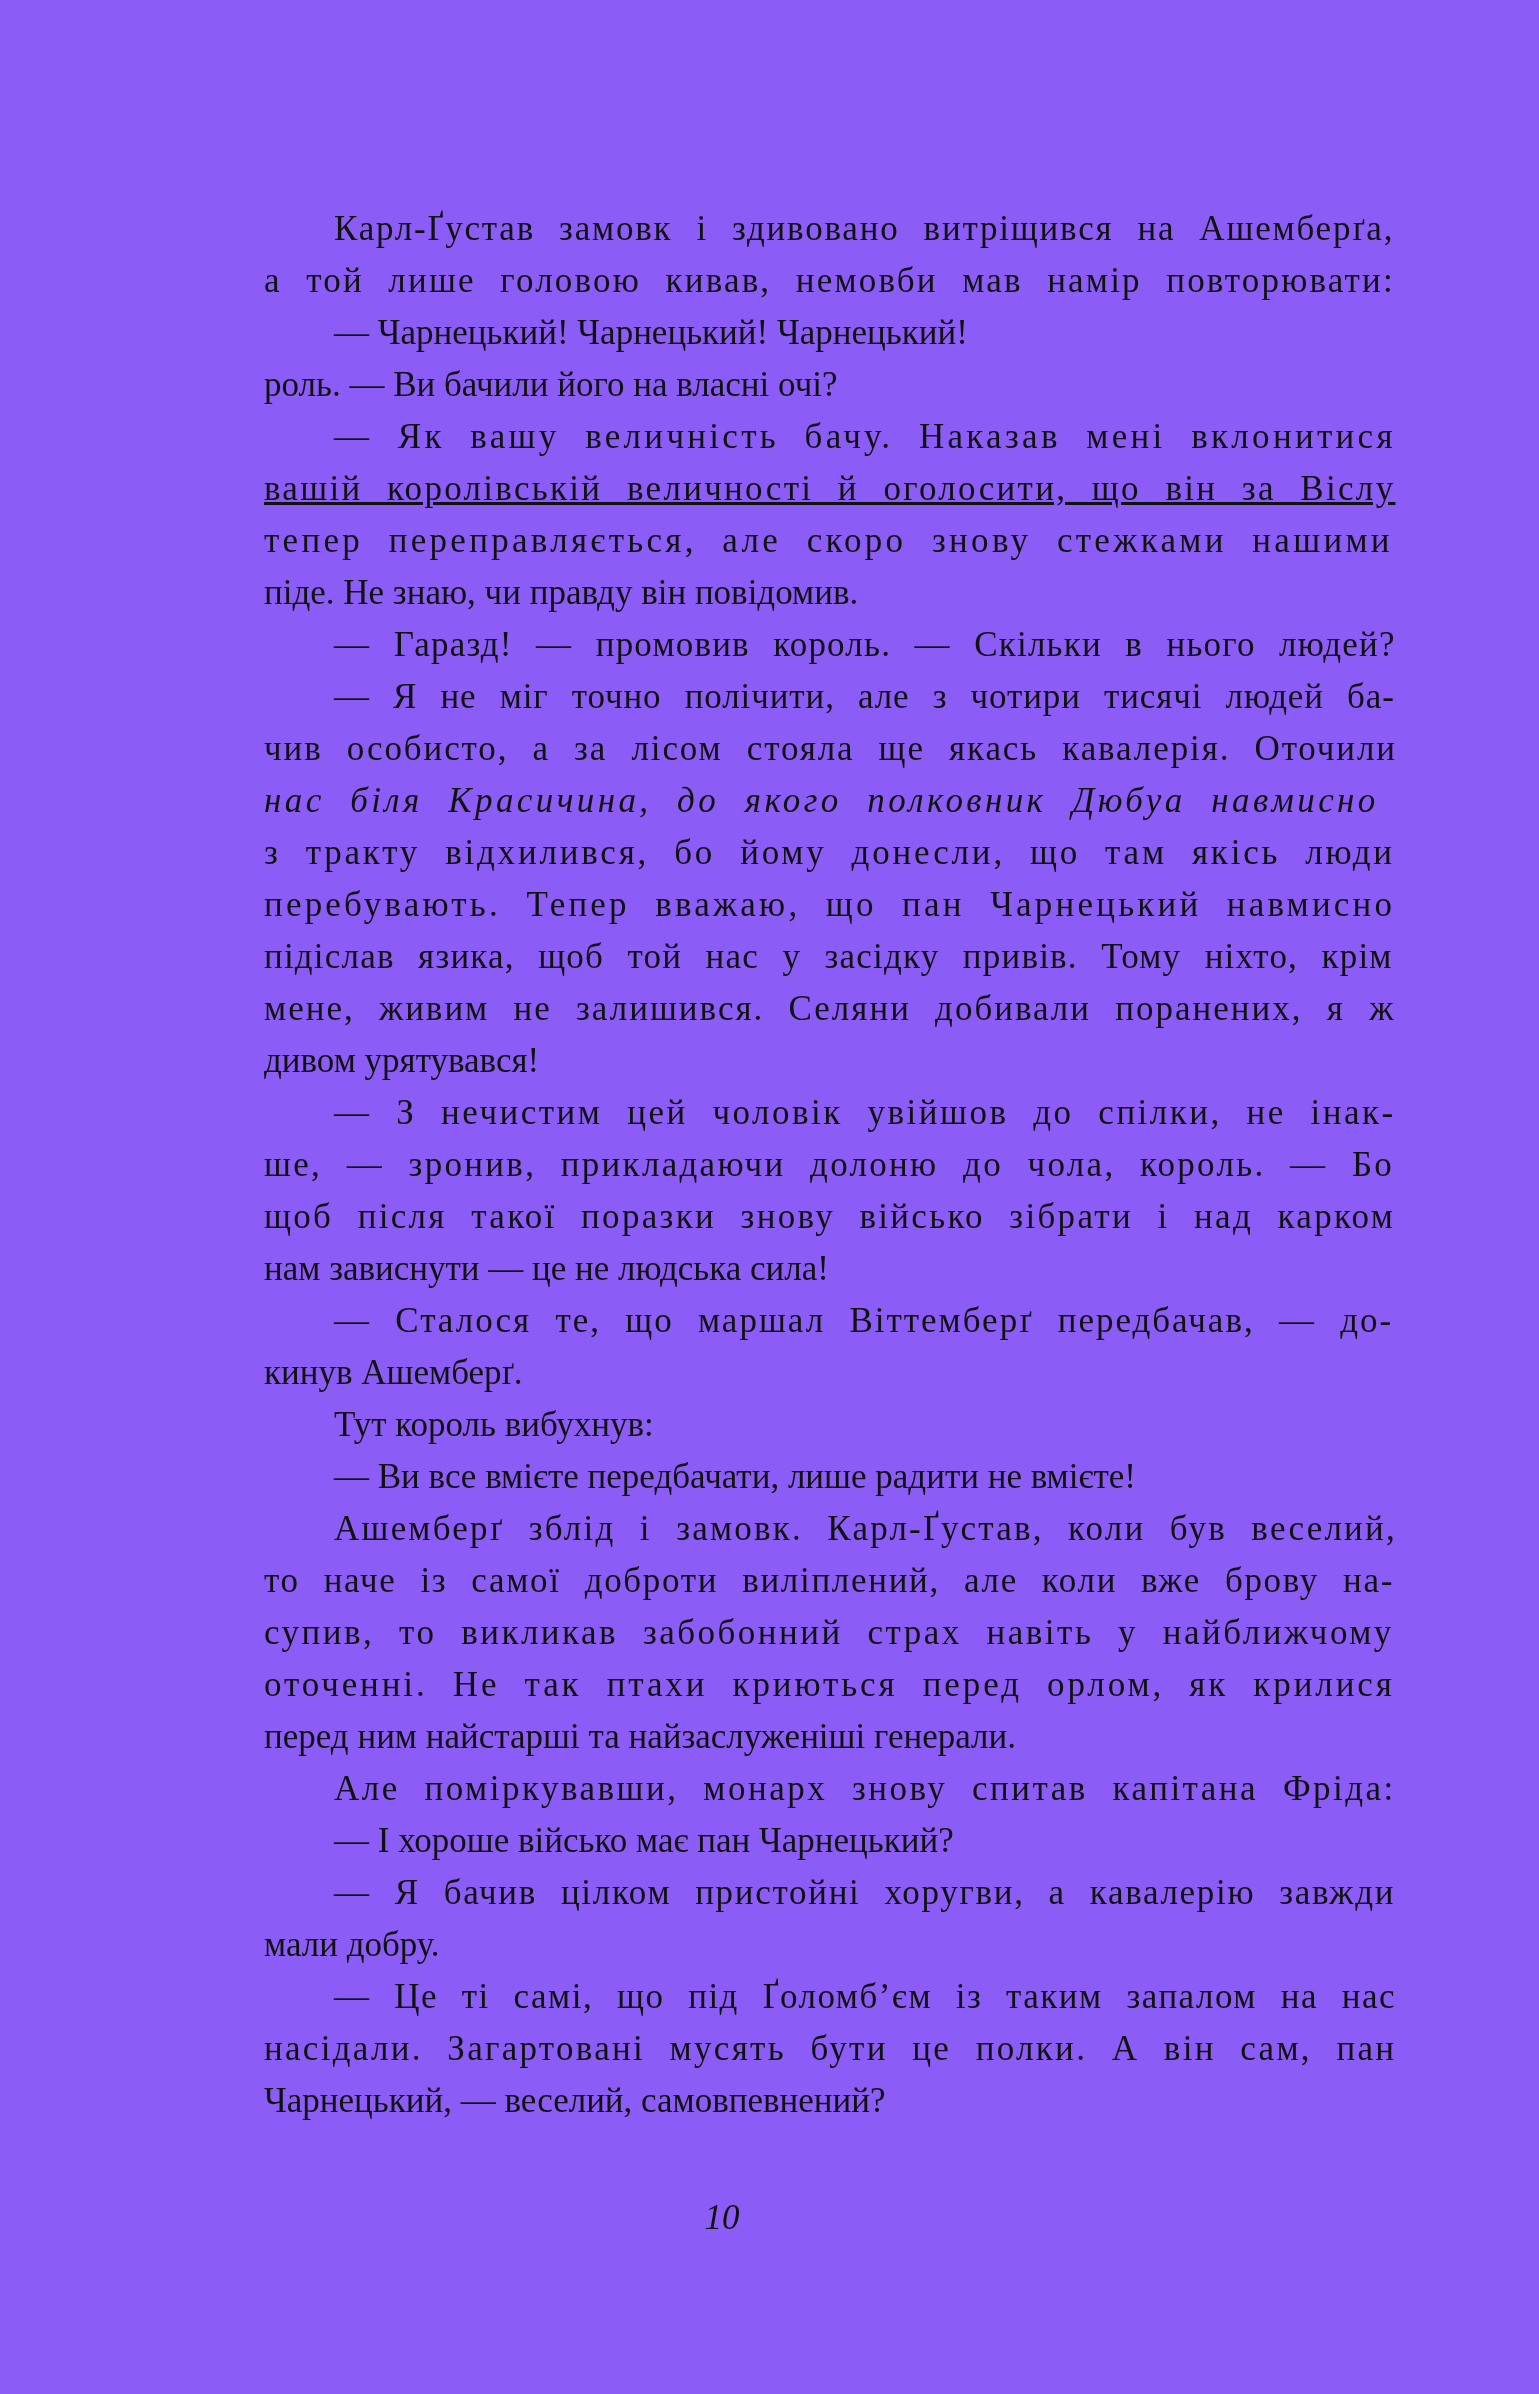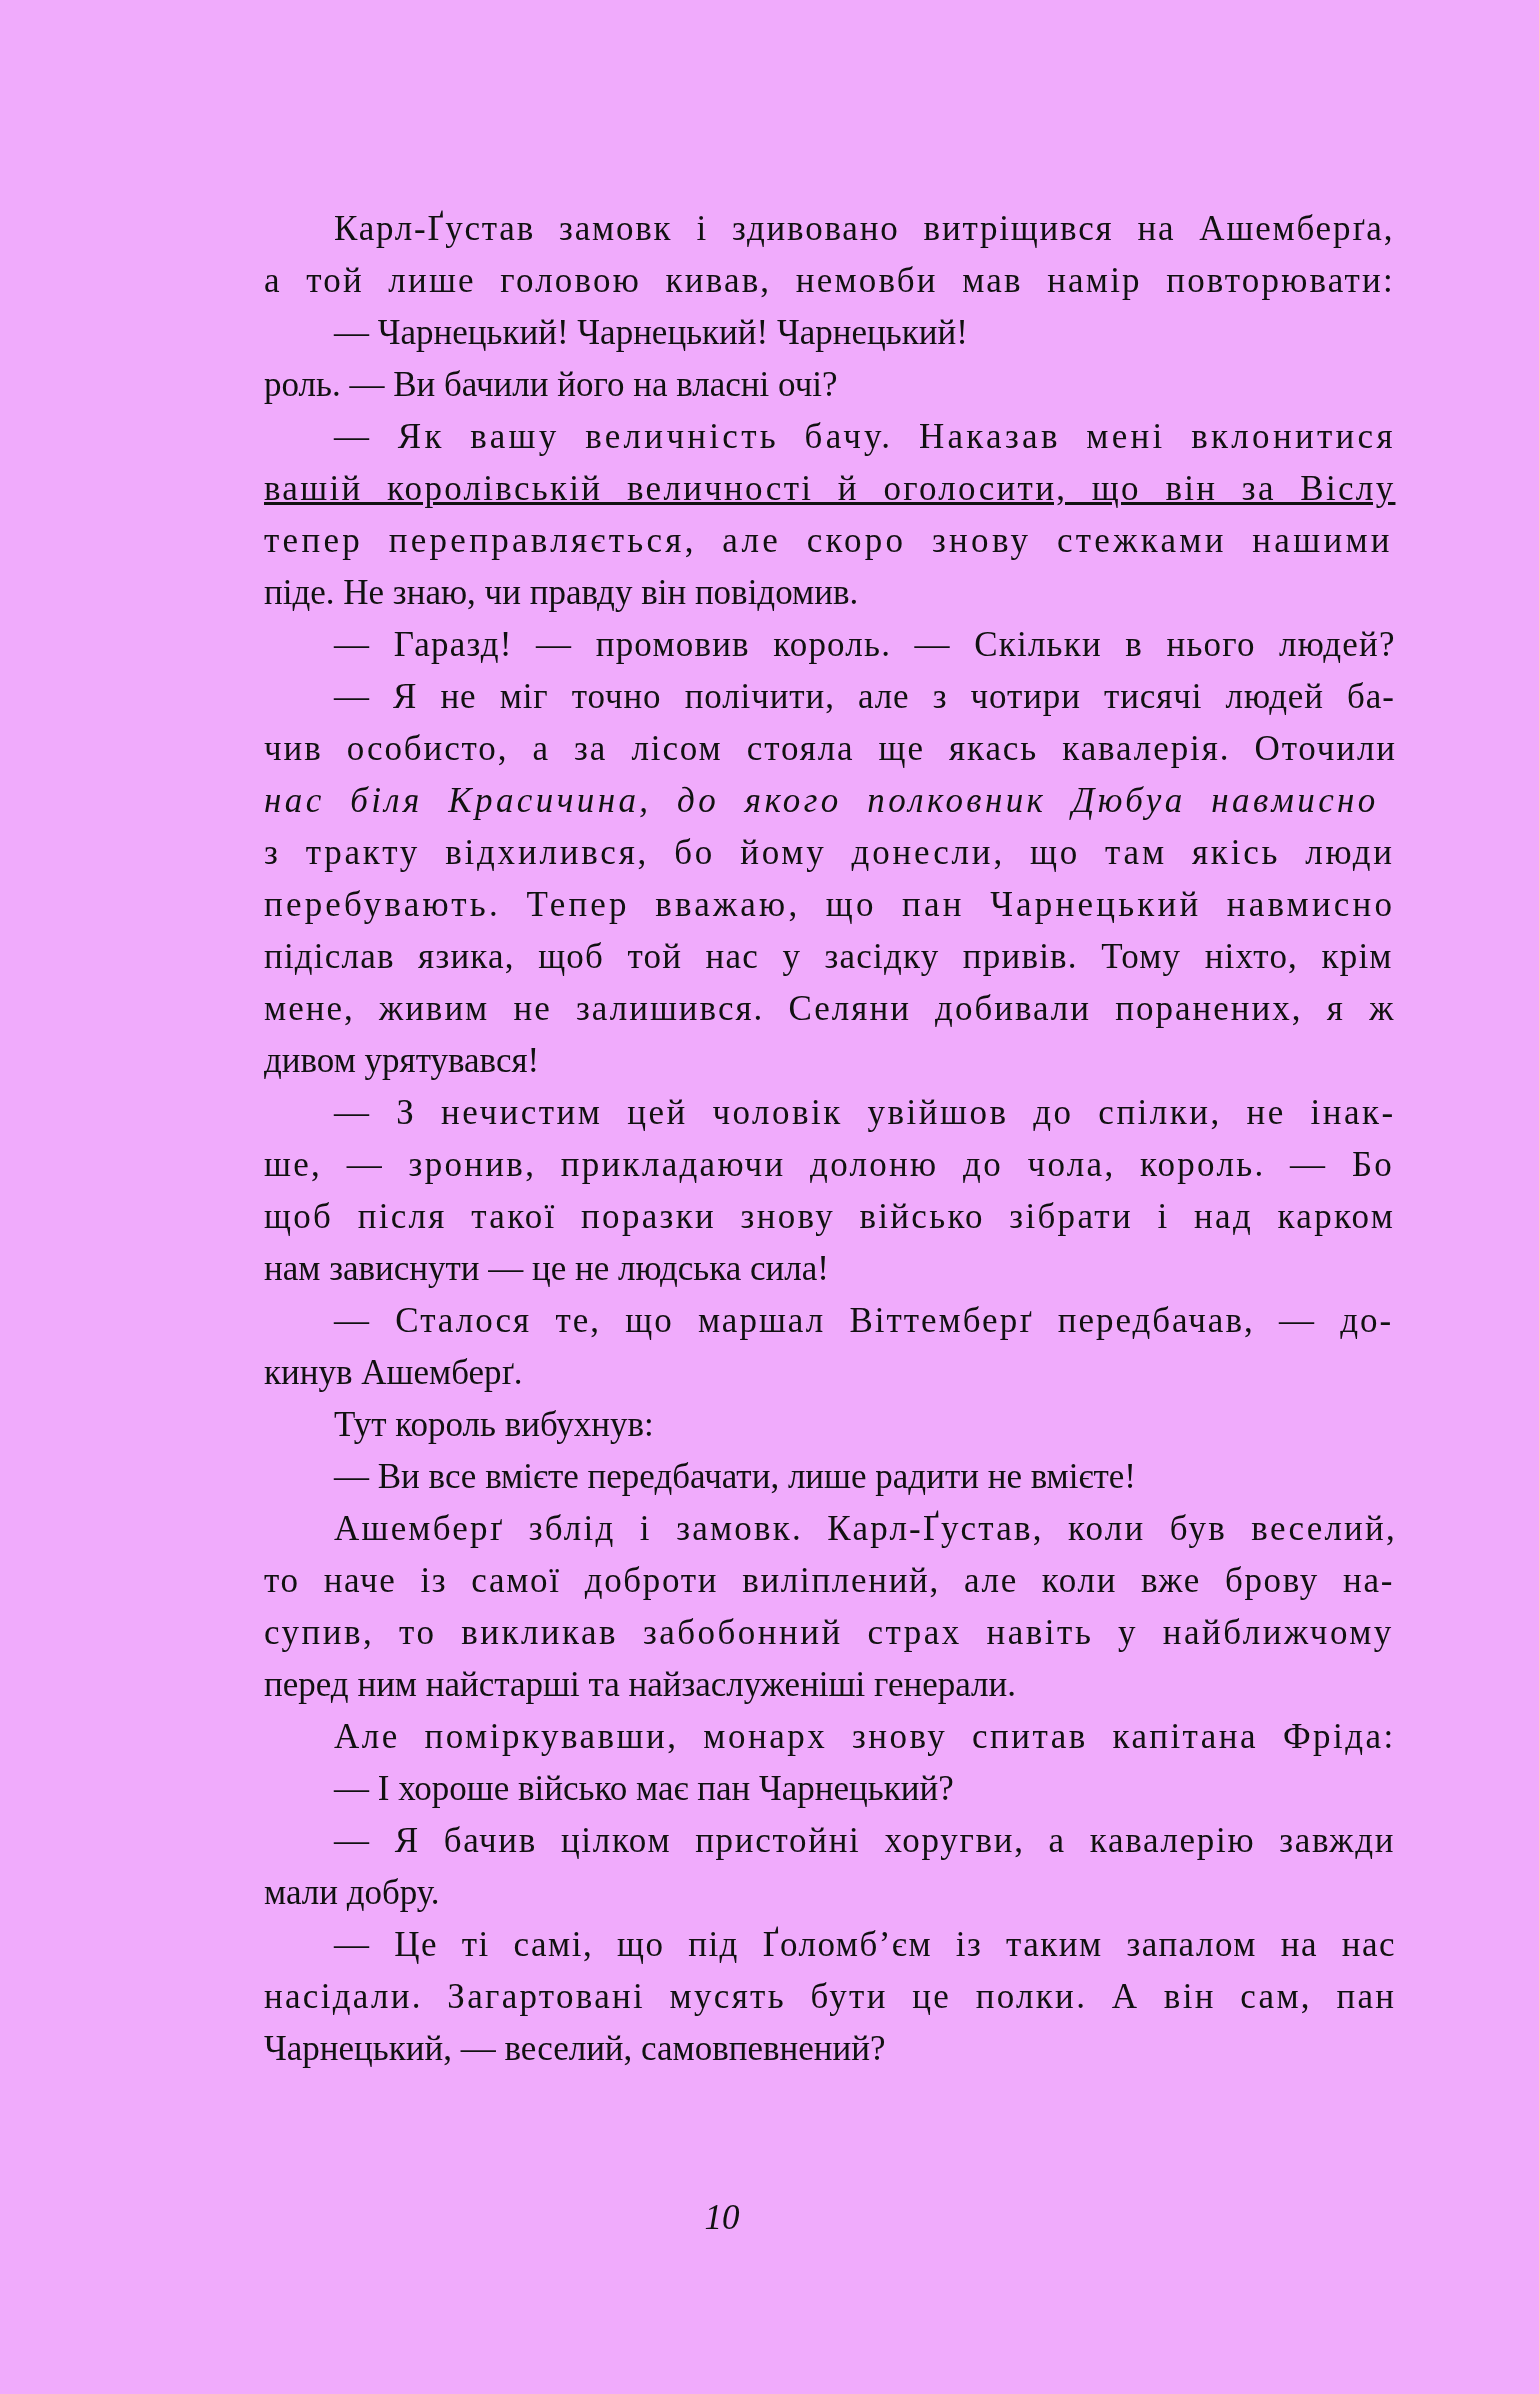--- a/index.html
+++ b/index.html
@@ -13,21 +13,21 @@
     position: relative;
     overflow: hidden;
     font-family: "Liberation Serif", "DejaVu Serif", serif;
     color: #111111;
   }
   .page {
     position: absolute;
     left: 0; top: 0;
     width: 1539px;
     height: 2394px;
-    background: #f0abfc;
+    background: #8b5cf6;
   }
   .text-block {
     position: absolute;
     left: 264px;
     top: 203px;
     width: 1125px;
   }
   .line {
     position: relative;
     height: 52px;
@@ -83,20 +83,21 @@
       <div class="line"><span class="txt" style="word-spacing: 13.5px; letter-spacing: 2.3px;">ше, — зронив, прикладаючи долоню до чола, король. — Бо</span></div>
       <div class="line"><span class="txt" style="word-spacing: 13.5px; letter-spacing: 2.3px;">щоб після такої поразки знову військо зібрати і над карком</span></div>
       <div class="line"><span class="txt">нам зависнути — це не людська сила!</span></div>
       <div class="line indent"><span class="txt" style="word-spacing: 13.5px; letter-spacing: 2px;">— Сталося те, що маршал Віттемберґ передбачав, — до-</span></div>
       <div class="line"><span class="txt">кинув Ашемберґ.</span></div>
       <div class="line indent"><span class="txt">Тут король вибухнув:</span></div>
       <div class="line indent"><span class="txt">— Ви все вмієте передбачати, лише радити не вмієте!</span></div>
       <div class="line indent"><span class="txt" style="word-spacing: 13.5px; letter-spacing: 2.2px;">Ашемберґ зблід і замовк. Карл-Ґустав, коли був веселий,</span></div>
       <div class="line"><span class="txt" style="word-spacing: 13.5px; letter-spacing: 1.7px;">то наче із самої доброти виліплений, але коли вже брову на-</span></div>
       <div class="line"><span class="txt" style="word-spacing: 13.5px; letter-spacing: 2.5px;">супив, то викликав забобонний страх навіть у найближчому</span></div>
+      <div class="line"><span class="txt" style="word-spacing: 13.5px; letter-spacing: 2.9px;">оточенні. Не так птахи криються перед орлом, як крилися</span></div>
       <div class="line"><span class="txt">перед ним найстарші та найзаслуженіші генерали.</span></div>
       <div class="line indent"><span class="txt" style="word-spacing: 13.5px; letter-spacing: 2.5px;">Але поміркувавши, монарх знову спитав капітана Фріда:</span></div>
       <div class="line indent"><span class="txt">— І хороше військо має пан Чарнецький?</span></div>
       <div class="line indent"><span class="txt" style="word-spacing: 13.5px; letter-spacing: 1.7px;">— Я бачив цілком пристойні хоругви, а кавалерію завжди</span></div>
       <div class="line"><span class="txt">мали добру.</span></div>
       <div class="line indent"><span class="txt" style="word-spacing: 13.5px; letter-spacing: 1.5px;">— Це ті самі, що під Ґоломб’єм із таким запалом на нас</span></div>
       <div class="line"><span class="txt" style="word-spacing: 13.5px; letter-spacing: 2.3px;">насідали. Загартовані мусять бути це полки. А він сам, пан</span></div>
       <div class="line"><span class="txt">Чарнецький, — веселий, самовпевнений?</span></div>
     </div>
   <div class="page-number">10</div>

